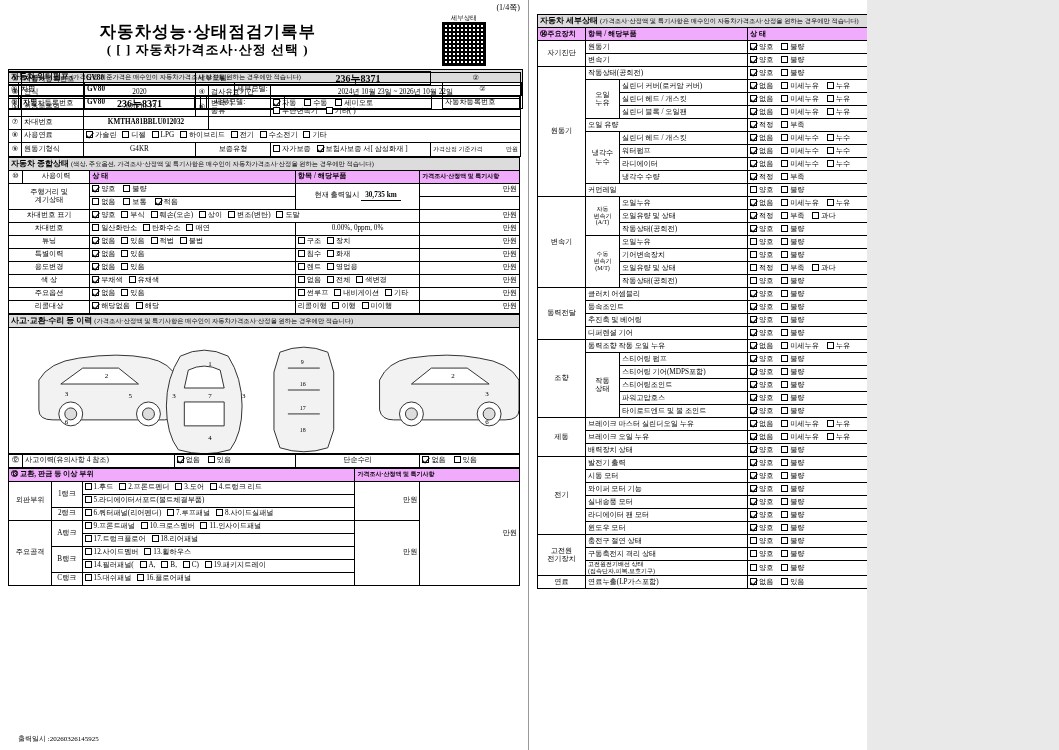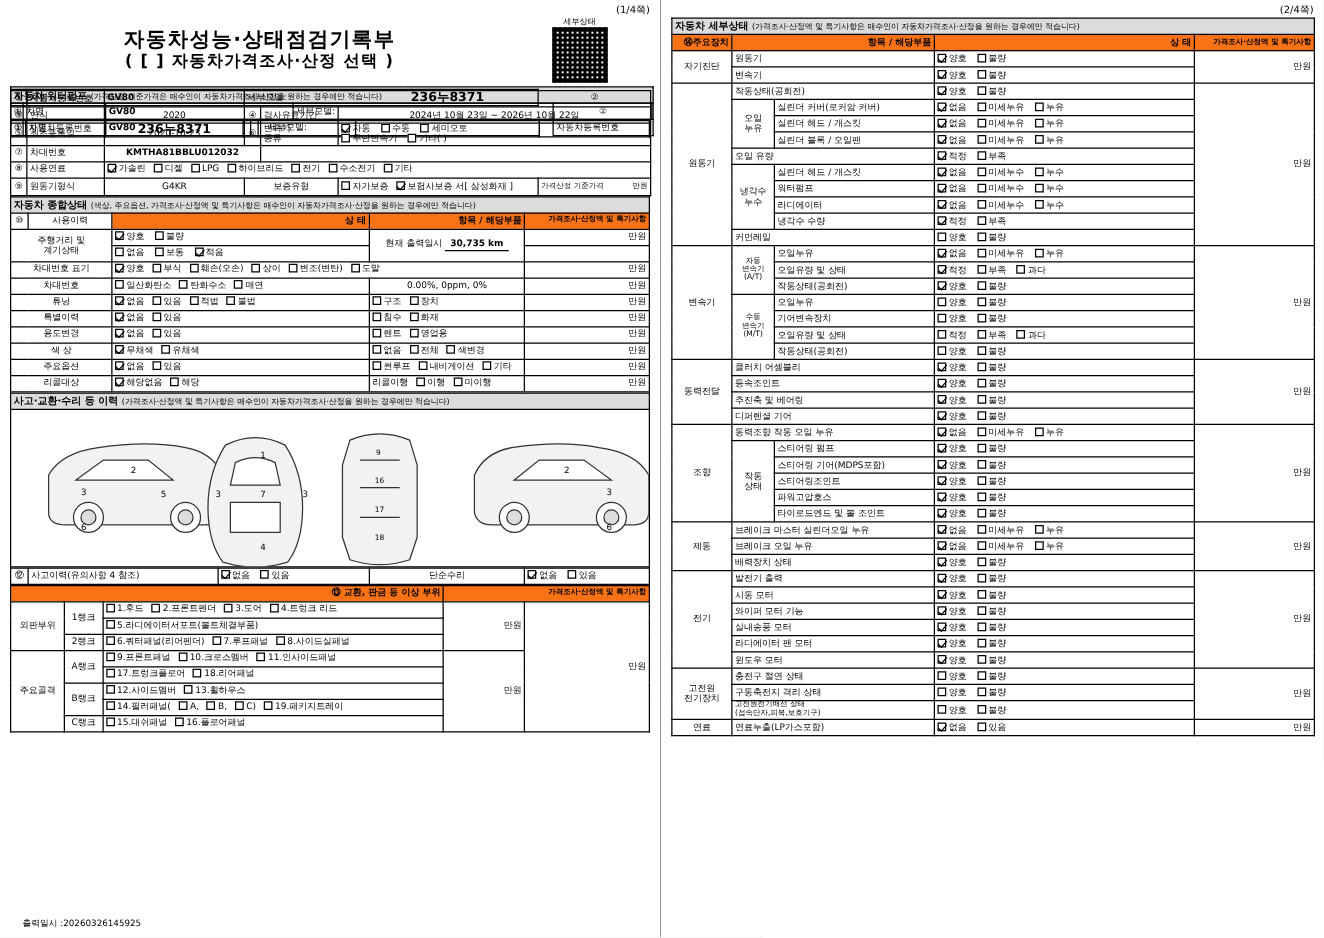--- a/index.html
+++ b/index.html
@@ -3,23 +3,24 @@
 <meta charset="utf-8">
 <style>
   * { box-sizing: border-box; }
   html, body {
     margin: 0; padding: 0;
     background: #e9e9e9;
     font-family: "DejaVu Sans", "Liberation Sans", sans-serif;
   }
   #page {
     position: relative;
-    width: 1059px; height: 750px;
+    width: 867px; height: 750px;
     background: #ffffff;
     overflow: hidden;
+    font-family: Liberation Serif, serif;
   }
   .pg {
     position: absolute; top: 0; bottom: 0;
     background: #fff;
   }
   #pgL { left: 0; width: 529px; border-right: 1px solid #999; }
   #pgR { left: 529px; width: 530px; }
   .pagenum {
     position: absolute; top: 2px; right: 8px;
     font-size: 8px; color: #000;
@@ -35,21 +36,21 @@
     line-height: 1.15;
     height: 13px;
   }
   .nb { border: none; }
   .sect {
     background: #dcdcdc;
     font-weight: bold;
     font-size: 8px;
   }
   .sect .note { font-weight: normal; font-size: 6.3px; }
-  .hdr { background: #f97316; text-align: right; font-weight: bold; }
+  .hdr { background: #f0abfc; text-align: left; font-weight: bold; }
   .c { text-align: center; }
   .r { text-align: right; }
   .b { font-weight: bold; }
   .title {
     text-align: center;
     font-size: 16.5px;
     font-weight: bold;
     letter-spacing: 1px;
     line-height: 1.25;
   }

